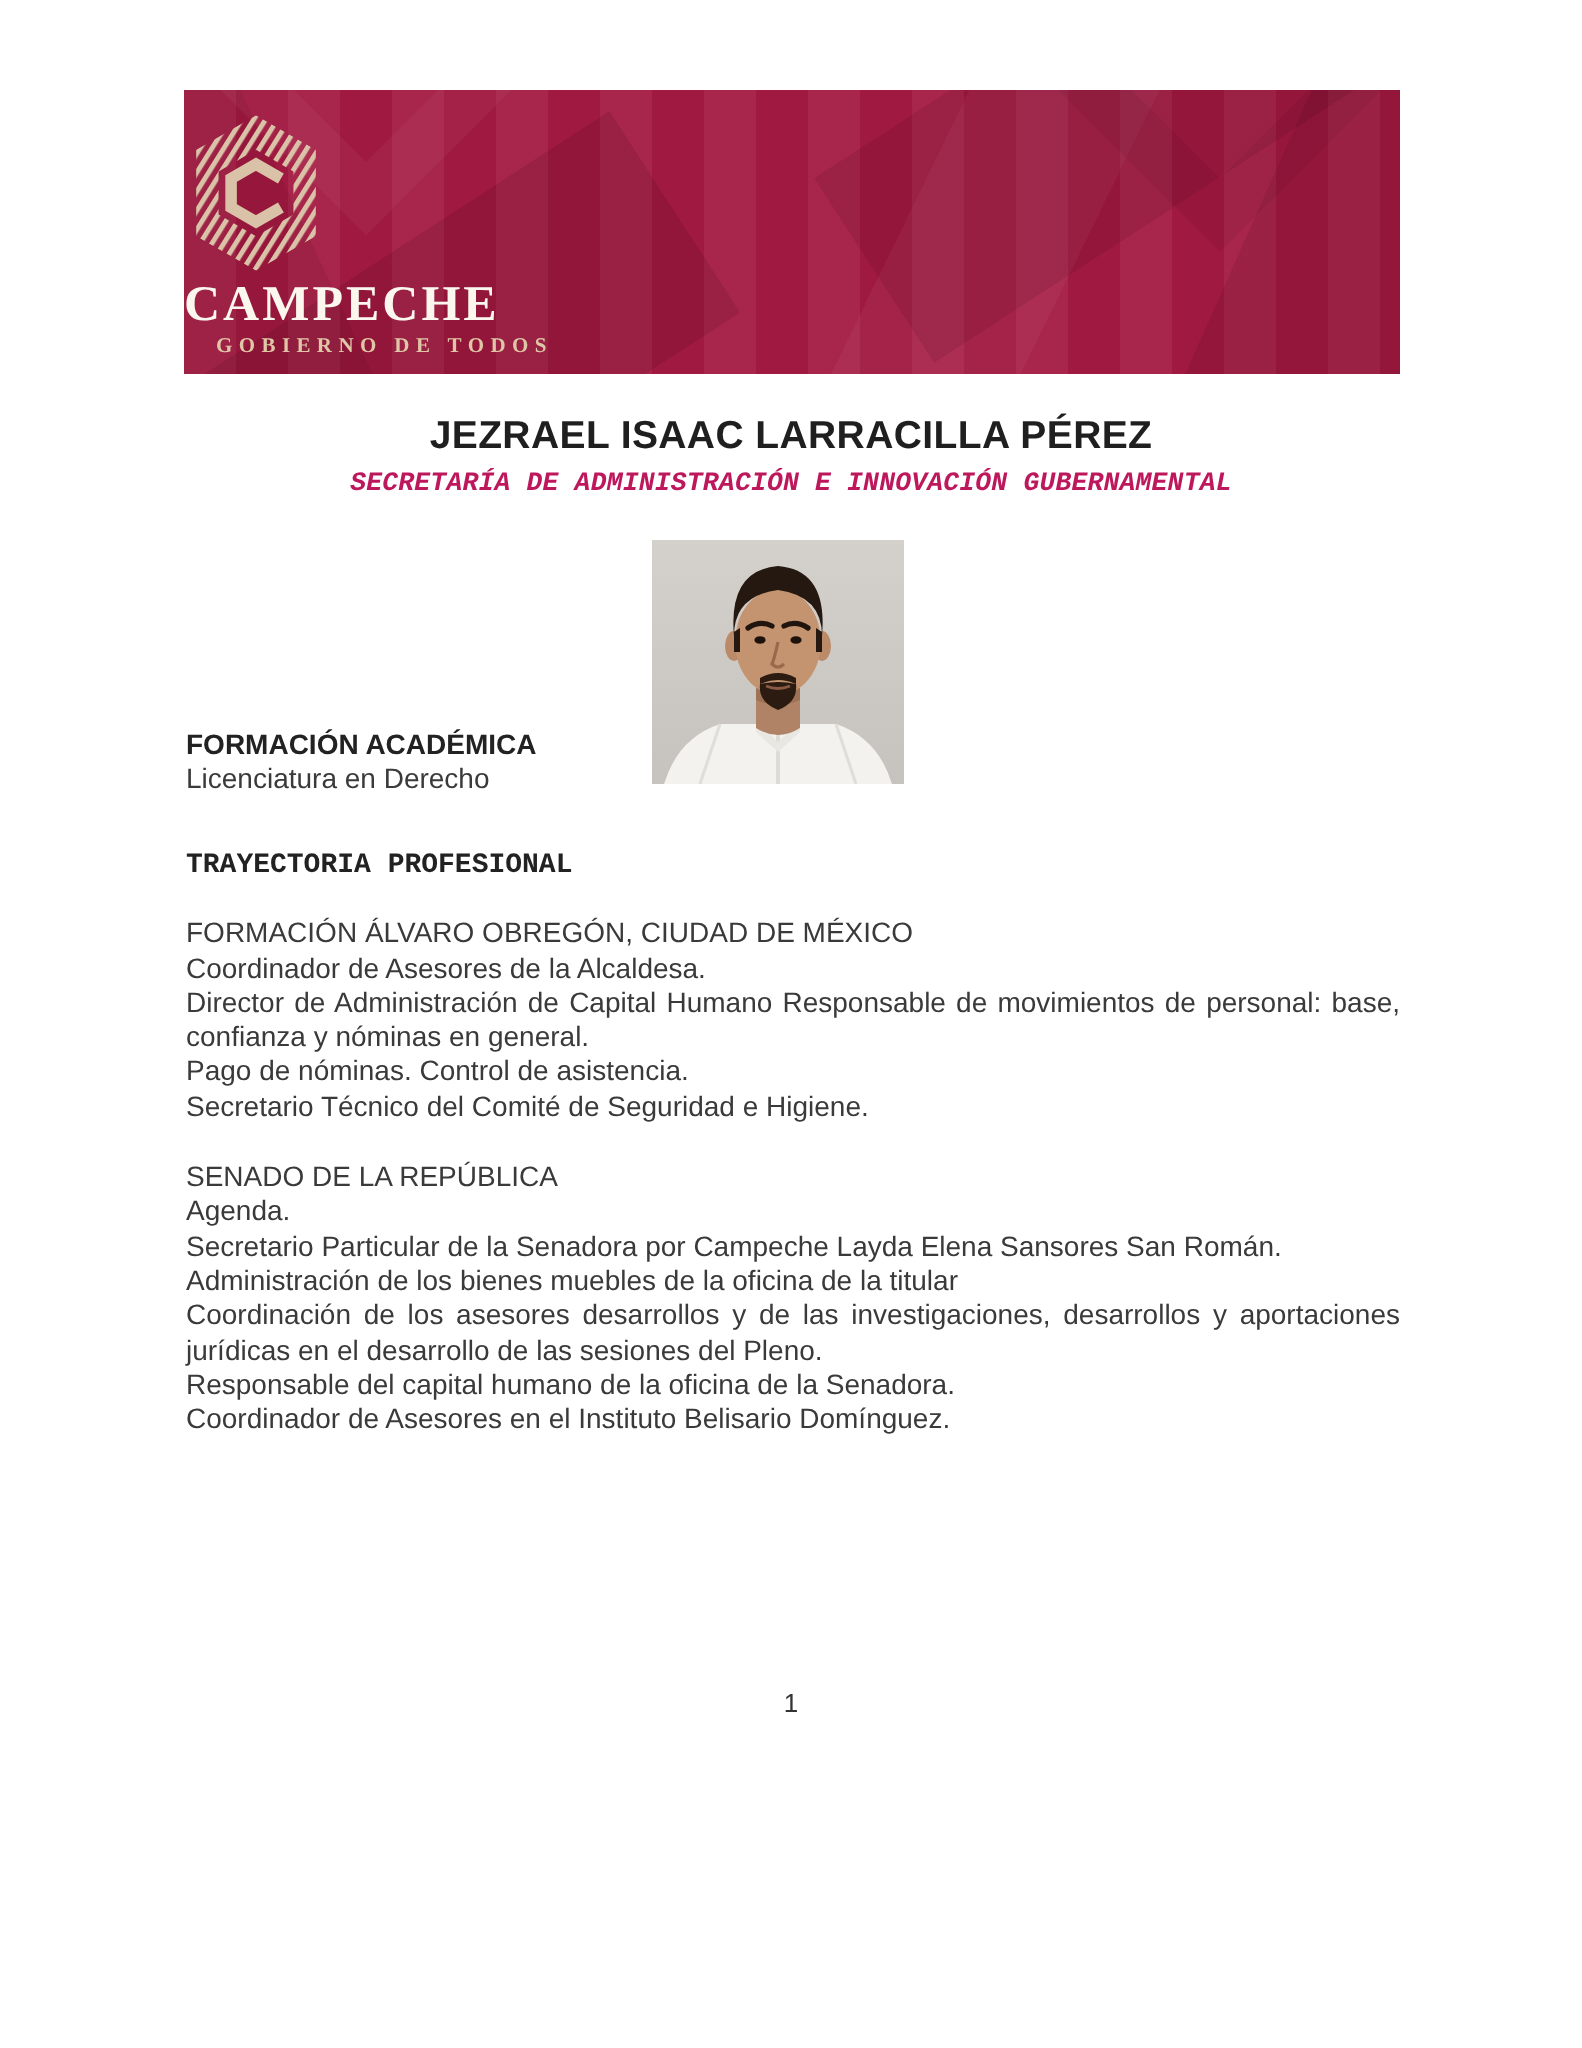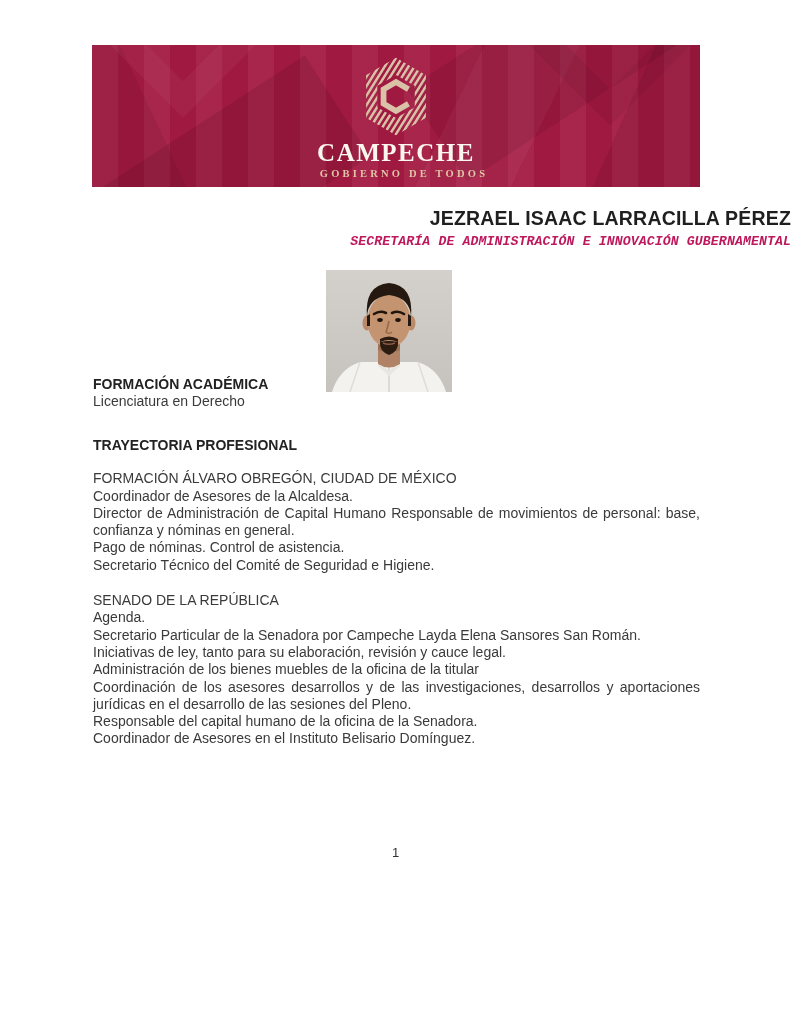--- a/index.html
+++ b/index.html
@@ -34,54 +34,54 @@
     border:26px solid rgba(255,255,255,0.045); border-top:none; border-right:none;
     transform:rotate(-45deg);
   }
   .banner .chevron-right {
     position:absolute; right:30px; top:-64px; width:120px; height:120px;
     border:26px solid rgba(0,0,0,0.05); border-top:none; border-left:none;
     transform:rotate(45deg);
   }
   .banner-inner {
     position:absolute; inset:0; display:flex; flex-direction:column;
-    align-items:center; padding-top:11px; z-index:2;
+    padding-top:11px; z-index:2;
   }
   .logo-svg { display:block; }
   .wordmark {
     font-family:"Liberation Serif", serif; font-weight:bold; font-size:25px;
     letter-spacing:1.5px; color:#FBF6EE; line-height:1.0; margin-top:3px;
   }
   .tagline {
     font-family:"Liberation Serif", serif; font-weight:bold; font-size:10.5px;
     letter-spacing:3.2px; color:#DFC6A6; line-height:1.1; margin-top:3px;padding-left:16px;
   }
 
   
-  .titleblock { position:absolute; left:0; top:207px; width:100%; text-align:right; }
+  .titleblock { position:absolute; left:0; top:207px; width:100%; text-align:center; }
   .person-name {
     font-size:19.5px; font-weight:bold; color:#1f1f1f; letter-spacing:0.2px;
   }
   .person-dept {
     font-size:13.2px; font-weight:bold; font-style:italic; color:#be185d;
     margin-top:4px; letter-spacing:0.1px;font-family:Liberation Mono, monospace;
   }
 
   
   .photo { position:absolute; left:326px; top:270px; width:126px; height:122px; }
   .photo svg { display:block; }
 
   
-  .content { position:absolute; left:93px; top:376px; width:607px; }
+  .content { position:absolute; left:93px; top:364px; width:607px; }
   .sec-heading {
     font-size:14px; font-weight:bold; color:#222222; line-height:17px;
   }
   .body-p { font-size:14px; line-height:17.3px; color:#3a3a3a; text-align:justify; }
   .edu-p { margin-top:0; }
-  .h-tray { margin-top:27px; }
+  .h-tray { margin-top:27px;font-family:Liberation Mono, monospace; }
   .entry { margin-top:16px; }
   .entry-2 { margin-top:18px; }
   .org-line { font-size:14px; line-height:17.3px; color:#3a3a3a; }
 
   
   .footer { position:absolute; left:0; top:843px; width:100%; text-align:center; }
   .page-number { font-size:13px; color:#333333; }
 </style>
 </head>
 <body>
@@ -172,21 +172,20 @@
       <p class="body-p">Coordinador de Asesores de la Alcaldesa.</p>
       <p class="body-p">Director de Administración de Capital Humano Responsable de movimientos de personal: base, confianza y nóminas en general.</p>
       <p class="body-p">Pago de nóminas. Control de asistencia.</p>
       <p class="body-p">Secretario Técnico del Comité de Seguridad e Higiene.</p>
     </div>
 
     <div class="entry entry-2">
       <p class="org-line">SENADO DE LA REPÚBLICA</p>
       <p class="body-p">Agenda.</p>
       <p class="body-p">Secretario Particular de la Senadora por Campeche Layda Elena Sansores San Román.</p>
-      <p class="body-p">Iniciativas de ley, tanto para su elaboración, revisión y cauce legal.</p>
       <p class="body-p">Administración de los bienes muebles de la oficina de la titular</p>
       <p class="body-p">Coordinación de los asesores desarrollos y de las investigaciones, desarrollos y aportaciones jurídicas en el desarrollo de las sesiones del Pleno.</p>
       <p class="body-p">Responsable del capital humano de la oficina de la Senadora.</p>
       <p class="body-p">Coordinador de Asesores en el Instituto Belisario Domínguez.</p>
     </div>
 
   </main>
 
   <footer class="footer">
     <span class="page-number">1</span>

